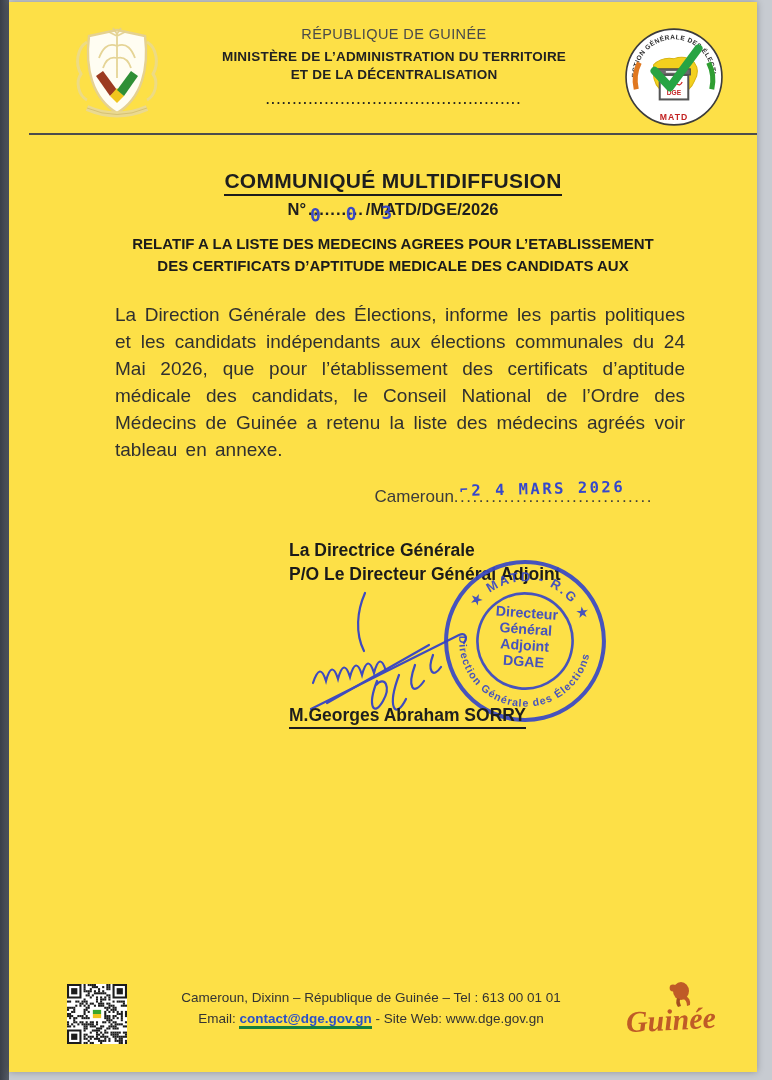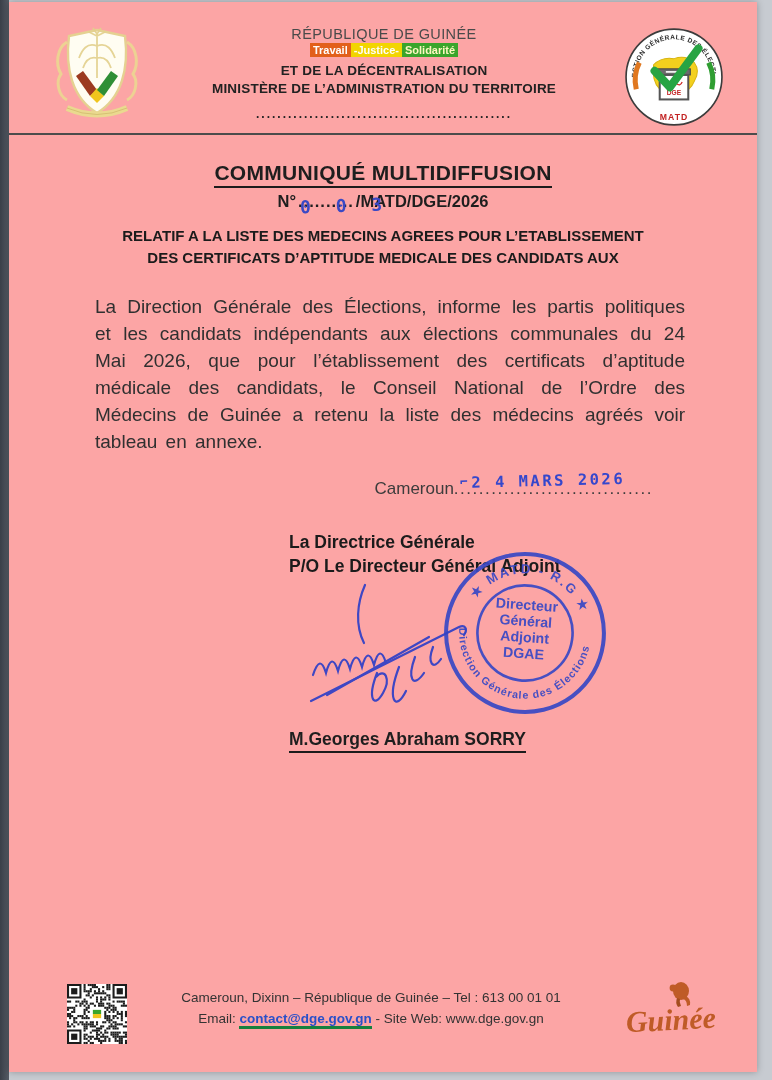--- a/index.html
+++ b/index.html
@@ -10,42 +10,43 @@
     font-family:"Liberation Sans", sans-serif;
     color:#1e1e1e;
     overflow:hidden;
   }
   body::before { 
     content:""; position:absolute; left:0; top:0; bottom:0; width:9px;
     background:linear-gradient(90deg,#3a3f48,#565c66); z-index:0;
   }
   .page {
     position:absolute; left:9px; top:2px; right:15px; bottom:8px;
-    background:#fca5a5; box-shadow:0 0 7px rgba(0,0,0,.28);
+    background:#fde047; box-shadow:0 0 7px rgba(0,0,0,.28);
     z-index:1;
+    padding-left:20px;
   }
   
   .header-row { display:flex; align-items:flex-start; padding:18px 32px 0 40px; }
   .coat-svg { width:96px; height:104px; flex:0 0 auto; }
   .seal-svg { width:102px; height:102px; flex:0 0 auto; margin-top:6px; }
   .header-center { flex:1; text-align:center; padding-top:6px; }
   .republic { font-size:14.5px; letter-spacing:.4px; color:#4a4a4a; }
   .motto { margin-top:2px; font-size:11px; font-weight:bold; color:#fff; }
   .motto span { padding:1px 3px; }
   .motto .m-travail   { background:#e2601a; }
   .motto .m-justice   { background:#f2d500; color:#fdfdf5; }
   .motto .m-solidarite{ background:#3aa52c; color:#fdf7c0; }
   .ministry { margin-top:6px; font-size:13.5px; font-weight:bold; letter-spacing:.2px; color:#222; line-height:1.3; }
   .dotted-sep { margin-top:10px; font-size:12px; font-weight:bold; letter-spacing:2px; color:#222;
                 white-space:nowrap; overflow:hidden; }
   .dge-title { text-align:center; margin-top:8px; font-size:17.5px; font-weight:bold; letter-spacing:.4px; color:#1b1b1b; }
   .header-rule { border:none; border-top:2px solid #4c4c4c; margin:5px 0 0 0; }
 
   
-  .com-title-wrap { text-align:center; margin-top:26px; }
+  .com-title-wrap { text-align:center; margin-top:34px; }
   .com-title { display:inline-block; font-size:21px; font-weight:bold; letter-spacing:.3px;
                border-bottom:2.5px solid #1c1c1c; padding-bottom:1px; }
   .ref-line { text-align:center; margin-top:4px; font-size:16.5px; font-weight:bold; }
   .ref-dots-wrap { position:relative; display:inline-block; padding:0 2px; }
   .ref-dots { letter-spacing:1px; }
   .ref-stamp { position:absolute; left:4px; top:3px; color:#2e3ecb; white-space:nowrap;
                font:700 18px "DejaVu Sans Mono", monospace; letter-spacing:7px; transform:rotate(-2deg); }
   .subject { text-align:center; margin-top:14px; font-size:15px; font-weight:bold; line-height:1.45; color:#1b1b1b; }
 
   
@@ -59,21 +60,21 @@
   .date-stamp { position:absolute; left:6px; top:-7px; color:#3547cc; white-space:nowrap;
                 font:700 15.5px "DejaVu Sans Mono", monospace; letter-spacing:2.5px; transform:rotate(-1.5deg); }
   .date-stamp::before { content:"⌐"; font-size:13px; margin-right:1px; position:relative; top:-2px; }
 
   
   .sig-block { width:440px; margin:32px 28px 0 auto; text-align:left; }
   .sig-role { font-size:17.5px; font-weight:bold; line-height:1.35; color:#1b1b1b; }
   .stamp-area { position:relative; height:118px; }
   .signature-svg { position:absolute; left:18px; top:-2px; width:200px; height:145px; z-index:3; }
   .stamp-svg { position:absolute; left:150px; top:-32px; width:172px; height:172px; z-index:2; opacity:.93; }
-  .signatory { display:inline-block; margin-top:32px; font-size:17.5px; font-weight:bold;
+  .signatory { display:inline-block; font-size:17.5px; font-weight:bold;
                border-bottom:2.5px solid #1c1c1c; padding-bottom:1px; position:relative; z-index:4; background:transparent; }
 
   
   .footer { position:absolute; left:0; right:0; top:976px; display:flex; align-items:flex-start; padding:0 30px 0 58px; }
   .qr-svg { width:60px; height:60px; flex:0 0 auto; margin-top:6px; }
   .footer-text { flex:1; text-align:center; font-size:13.5px; color:#333; line-height:1.55; margin-top:10px; }
   .footer-email { color:#2a50c8; border-bottom:3px solid #15803d; text-decoration:none;font-weight:bold; }
   .brand-svg { width:112px; height:66px; flex:0 0 auto; }
 
   .stamp-blue { color:#3a49c5; }
@@ -96,26 +97,23 @@
       <path d="M27,56 L41,76 L48,70 L34,51 Z" fill="#9c3a20"></path>
       <path d="M41,76 L48,83 L55,76 L48,68 Z" fill="#f0c51e"></path>
       <path d="M55,76 L69,56 L62,51 L48,70 Z" fill="#2f8f35"></path>
 
       <path d="M18,88 Q48,101 78,88" fill="none" stroke="#ead98f" stroke-width="6"></path>
       <path d="M18,88 Q48,101 78,88" fill="none" stroke="#c8b060" stroke-width="1" opacity=".6"></path>
     </svg>
 
     <div class="header-center">
       <div class="republic">RÉPUBLIQUE DE GUINÉE</div>
-      <div class="motto">
-        <span class="m-travail">Travail</span><span class="m-justice">-Justice-</span><span class="m-solidarite">Solidarité</span>
-      </div>
       <div class="ministry">
+        <div>MINISTÈRE DE L’ADMINISTRATION DU TERRITOIRE</div>
         <div>ET DE LA DÉCENTRALISATION</div>
-        <div>MINISTÈRE DE L’ADMINISTRATION DU TERRITOIRE</div>
       </div>
       <div class="dotted-sep">................................................</div>
     </div>
 
     <svg class="seal-svg" viewBox="0 0 100 100" aria-hidden="true">
       <circle cx="50" cy="50" r="47" fill="#fff" stroke="#3c3c3c" stroke-width="1.6"></circle>
       <defs>
         <path id="sealTop" d="M13,50 A37,37 0 0 1 87,50"></path>
       </defs>
       <text font-size="6.4" font-weight="bold" fill="#2b2b2b" letter-spacing=".5">

